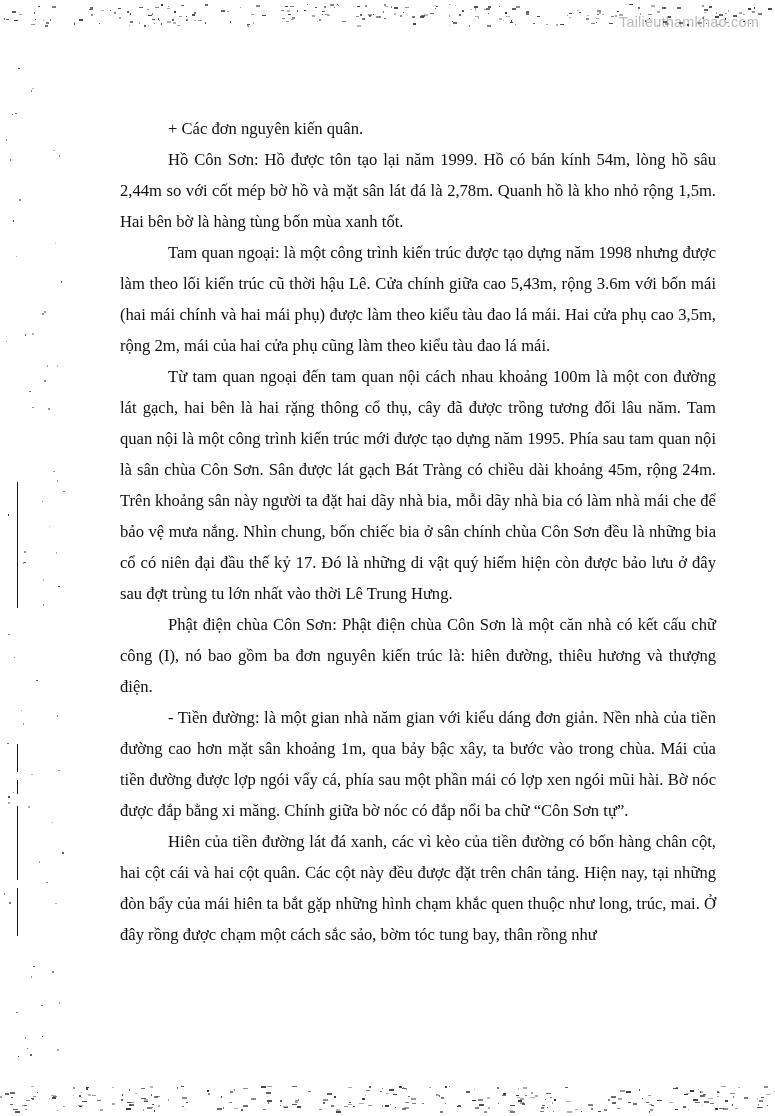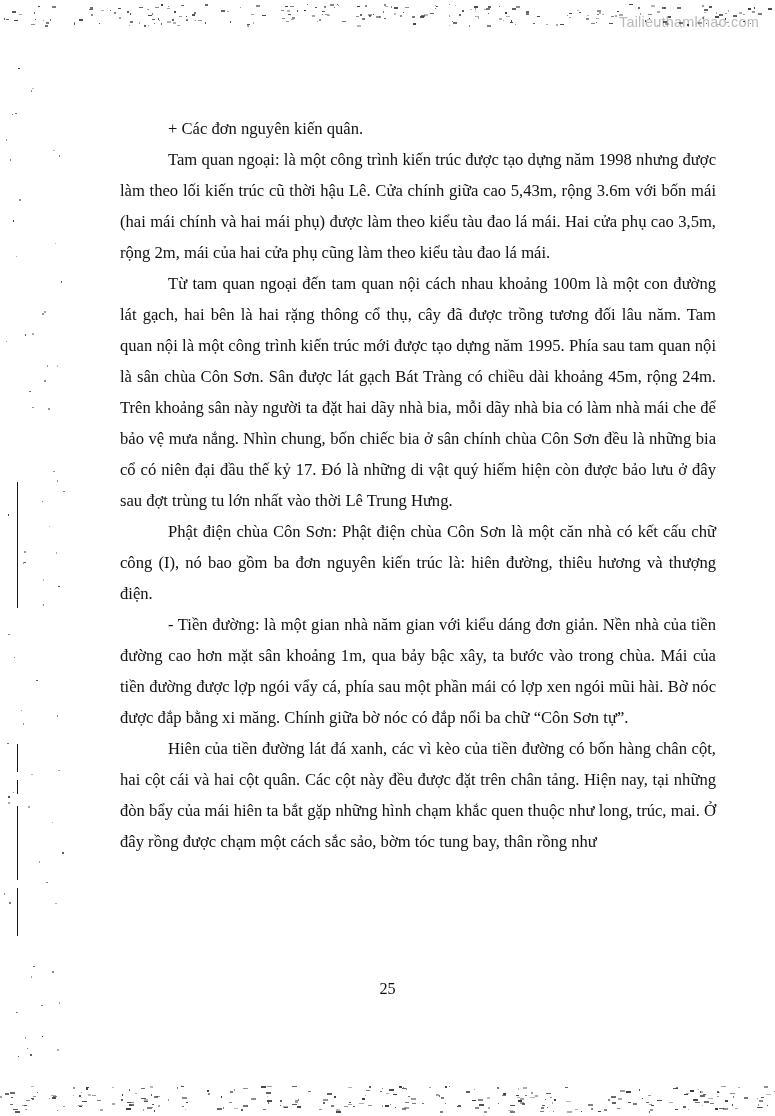--- a/index.html
+++ b/index.html
@@ -659,22 +659,22 @@
     </div>
 
   <div class="streak" style="top:482px;  height:126px;"></div>
   <div class="streak" style="top:744px;  height:28px;"></div>
   <div class="streak" style="top:780px;  height:14px;"></div>
   <div class="streak" style="top:806px;  height:74px;"></div>
   <div class="streak" style="top:888px;  height:48px;"></div>
 
   <div id="text-block">
     <p class="para tight">+ Các đơn nguyên kiến quân.</p>
+    <p class="para">Hồ Côn Sơn: Hồ được tôn tạo lại năm 1999. Hồ có bán kính 54m, lòng hồ sâu 2,44m so với cốt mép bờ hồ và mặt sân lát đá là 2,78m. Quanh hồ là kho nhỏ rộng 1,5m. Hai bên bờ là hàng tùng bốn mùa xanh tốt.</p>
     <p class="para">Tam quan ngoại: là một công trình kiến trúc được tạo dựng năm 1998 nhưng được làm theo lối kiến trúc cũ thời hậu Lê. Cửa chính giữa cao 5,43m, rộng 3.6m với bốn mái (hai mái chính và hai mái phụ) được làm theo kiểu tàu đao lá mái. Hai cửa phụ cao 3,5m, rộng 2m, mái của hai cửa phụ cũng làm theo kiểu tàu đao lá mái.</p>
     <p class="para">Từ tam quan ngoại đến tam quan nội cách nhau khoảng 100m là một con đường lát gạch, hai bên là hai rặng thông cổ thụ, cây đã được trồng tương đối lâu năm. Tam quan nội là một công trình kiến trúc mới được tạo dựng năm 1995. Phía sau tam quan nội là sân chùa Côn Sơn. Sân được lát gạch Bát Tràng có chiều dài khoảng 45m, rộng 24m. Trên khoảng sân này người ta đặt hai dãy nhà bia, mỗi dãy nhà bia có làm nhà mái che để bảo vệ mưa nắng. Nhìn chung, bốn chiếc bia ở sân chính chùa Côn Sơn đều là những bia cổ có niên đại đầu thế kỷ 17. Đó là những di vật quý hiếm hiện còn được bảo lưu ở đây sau đợt trùng tu lớn nhất vào thời Lê Trung Hưng.</p>
     <p class="para">Phật điện chùa Côn Sơn: Phật điện chùa Côn Sơn là một căn nhà có kết cấu chữ công (I), nó bao gồm ba đơn nguyên kiến trúc là: hiên đường, thiêu hương và thượng điện.</p>
     <p class="para">- Tiền đường: là một gian nhà năm gian với kiểu dáng đơn giản. Nền nhà của tiền đường cao hơn mặt sân khoảng 1m, qua bảy bậc xây, ta bước vào trong chùa. Mái của tiền đường được lợp ngói vẩy cá, phía sau một phần mái có lợp xen ngói mũi hài. Bờ nóc được đắp bằng xi măng. Chính giữa bờ nóc có đắp nổi ba chữ “Côn Sơn tự”.</p>
     <p class="para">Hiên của tiền đường lát đá xanh, các vì kèo của tiền đường có bốn hàng chân cột, hai cột cái và hai cột quân. Các cột này đều được đặt trên chân tảng. Hiện nay, tại những đòn bẩy của mái hiên ta bắt gặp những hình chạm khắc quen thuộc như long, trúc, mai. Ở đây rồng được chạm một cách sắc sảo, bờm tóc tung bay, thân rồng như</p>
   </div>
 
-  <div id="page-number">25</div>
 
 </div>
 
 </body></html>

